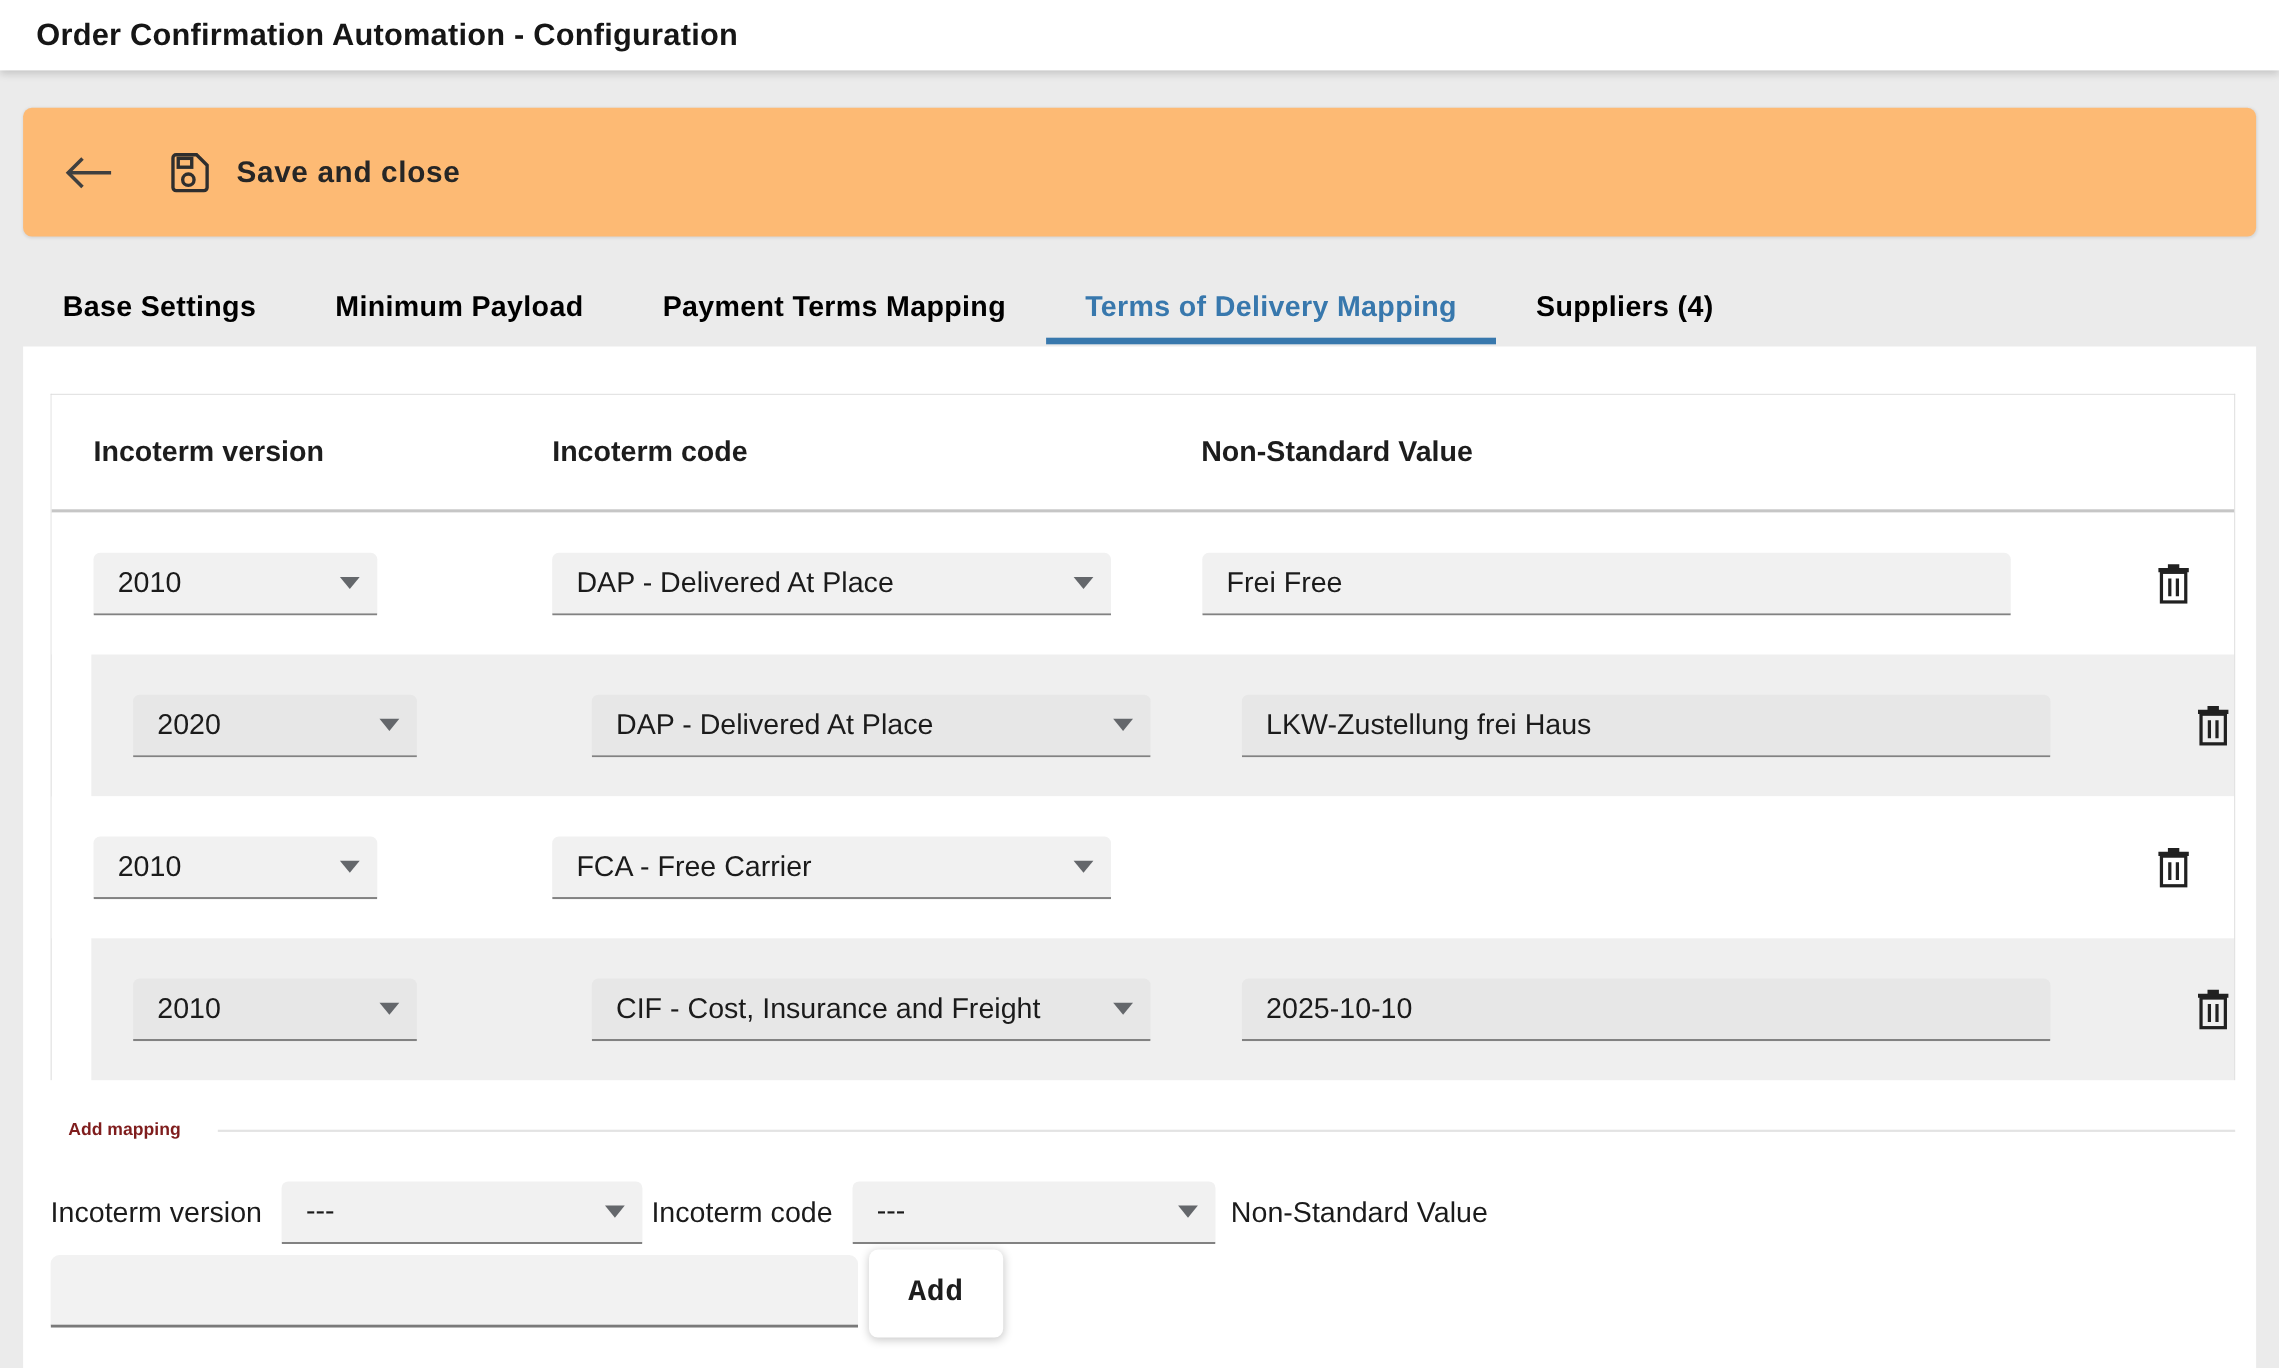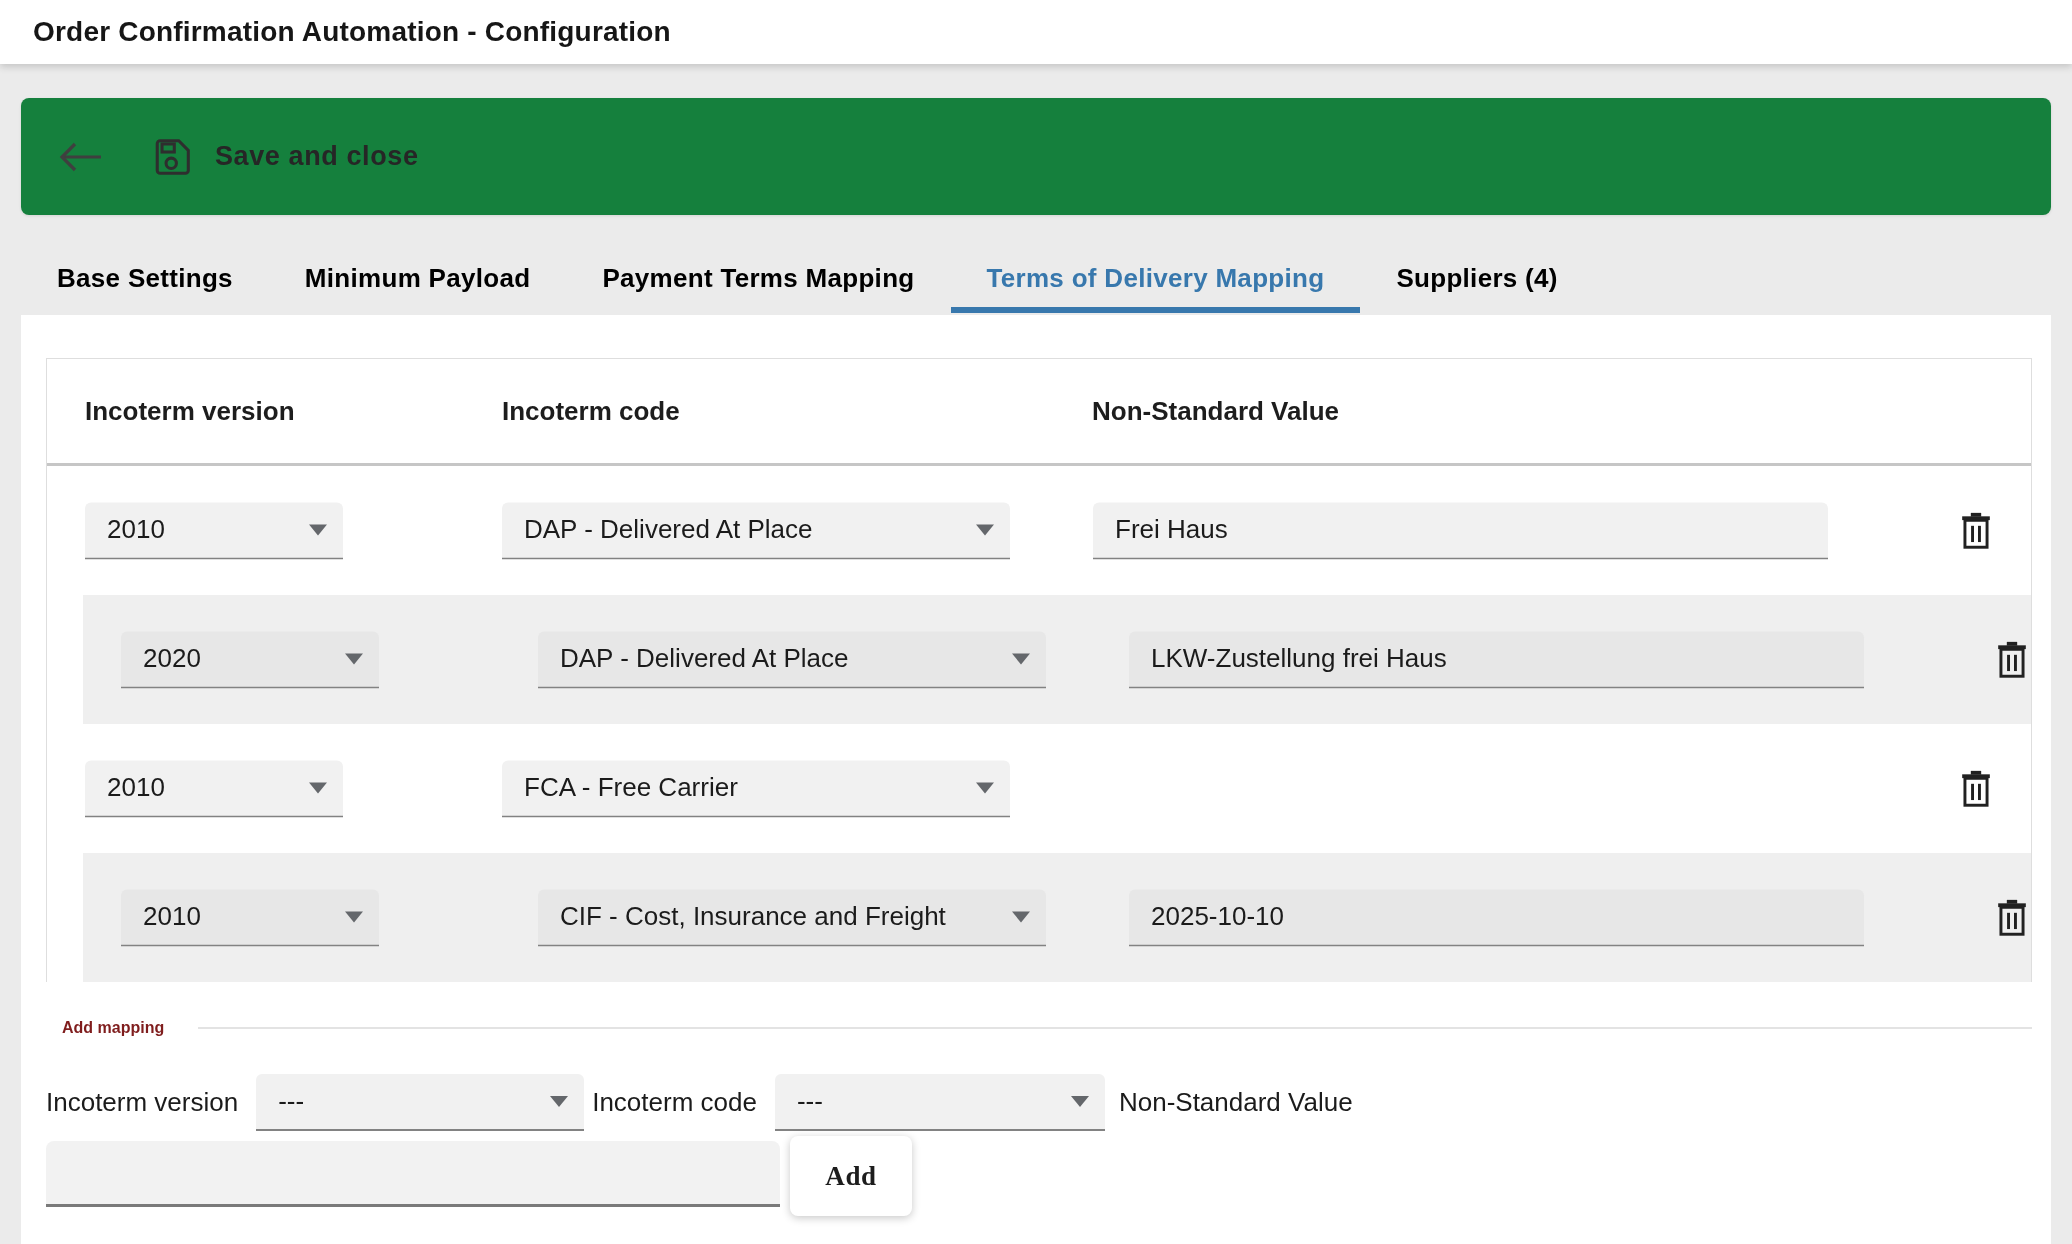--- a/index.html
+++ b/index.html
@@ -19,21 +19,21 @@
     display:flex; align-items:center;
   }
   .titlebar h1 {
     margin:0 0 0 33px; font-size:28px; font-weight:700; color:#161616;
     letter-spacing:0.2px;
   }
 
   
   .toolbar-card {
     position:absolute; left:21px; top:98px; width:2030px; height:117px;
-    background:#15803d; border-radius:8px;
+    background:#fdba74; border-radius:8px;
     box-shadow:0 1px 3px rgba(0,0,0,0.10);
     display:flex; align-items:center; z-index:2;
   }
   .icon-btn { background:none; border:none; padding:0; cursor:pointer; display:flex; align-items:center; }
   .back-btn { margin-left:36px; }
   .save-btn { margin-left:44px; display:flex; align-items:center; gap:20px; }
   .save-btn .lbl {
     font-size:27px; font-weight:700; color:#262626; letter-spacing:0.6px;
   }
 
@@ -115,21 +115,21 @@
   .add-c2 { width:330px; }
 
   .add-value-input {
     position:absolute; left:25px; top:826px; width:734px; height:66px;
     background:#f2f2f2; border-bottom:3px solid #7a7a7a; border-radius:8px 8px 0 0;
   }
   .add-btn {
     position:absolute; left:769px; top:821px; width:122px; height:80px;
     background:#ffffff; border:none; border-radius:8px;
     box-shadow:0 2px 9px rgba(0,0,0,0.22);
-    font-family:Liberation Serif, serif; font-size:27px; font-weight:700; color:#1d1d1d;
+    font-family:Liberation Mono, monospace; font-size:27px; font-weight:700; color:#1d1d1d;
     letter-spacing:0.6px; cursor:pointer; z-index:3;
   }
   svg { display:block; }
 </style>
 </head>
 <body>
 
 <header class="titlebar">
   <h1>Order Confirmation Automation - Configuration</h1>
 </header>
@@ -171,21 +171,21 @@
     <div class="trow">
       <div class="field select abs c1">
         <span class="field-text">2010</span>
         <span class="caret"></span>
       </div>
       <div class="field select abs c2">
         <span class="field-text">DAP - Delivered At Place</span>
         <span class="caret"></span>
       </div>
       <div class="field abs c3">
-        <span class="field-text">Frei Haus</span>
+        <span class="field-text">Frei Free</span>
       </div>
       <button class="trash">
         <svg width="38" height="42" viewBox="0 0 22 24" fill="none" stroke="#212121" stroke-width="1.7">
           <line x1="3" y1="4.6" x2="19" y2="4.6" stroke-width="2.2"></line>
           <line x1="8" y1="2.6" x2="14" y2="2.6" stroke-width="2.2"></line>
           <rect x="4.6" y="5.8" width="12.8" height="15.6"></rect>
           <line x1="9" y1="9" x2="9" y2="18.4"></line>
           <line x1="13" y1="9" x2="13" y2="18.4"></line>
         </svg>
       </button>

